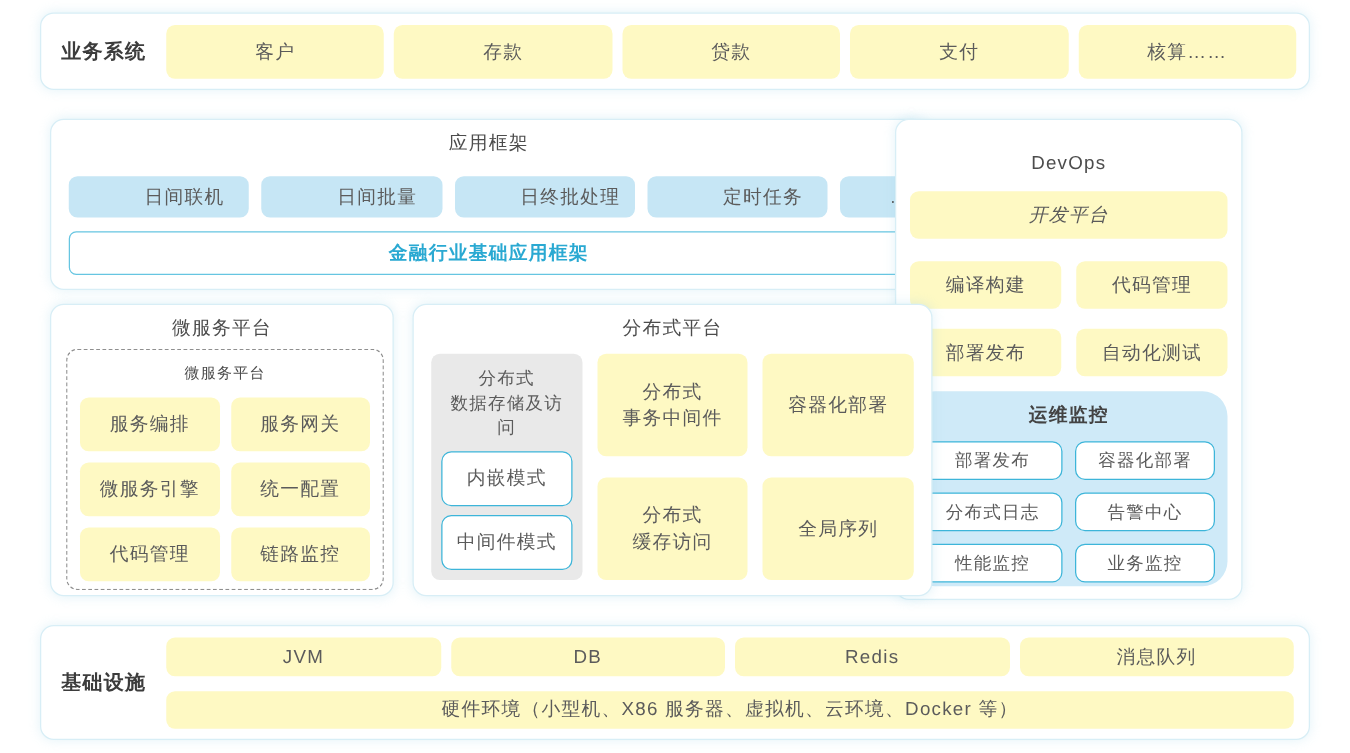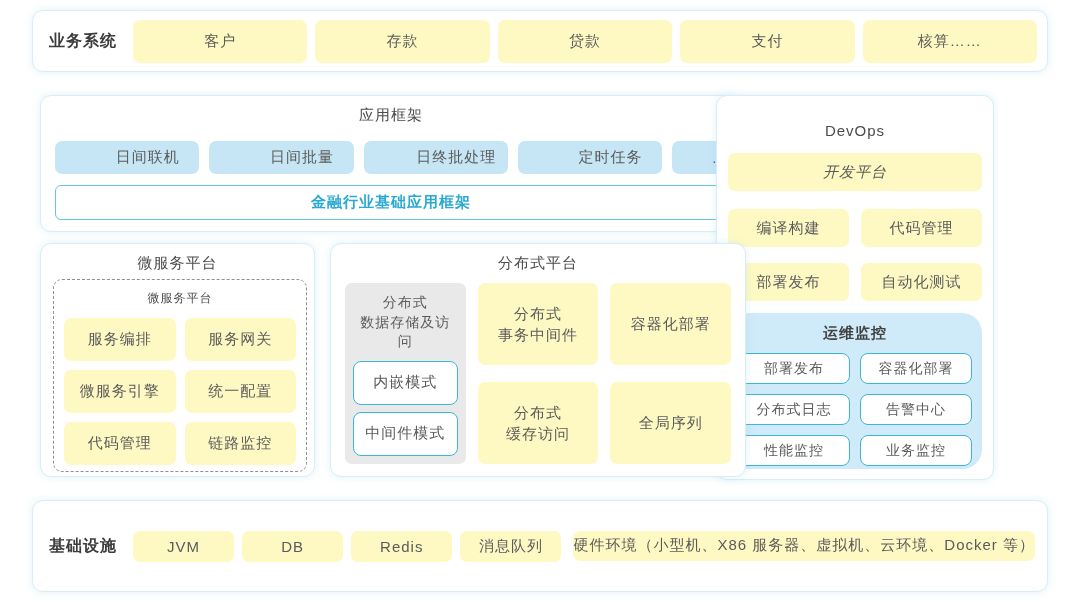--- a/index.html
+++ b/index.html
@@ -81,21 +81,21 @@
   .storage{
     grid-row:1 / 3;background:#e9e9e9;border-radius:7px;
     display:flex;flex-direction:column;align-items:stretch;padding:10px 8px 8px;box-sizing:border-box;
   }
   .storage-label{font-size:14px;color:#5b5b5b;text-align:center;letter-spacing:1px;margin-bottom:9px;}
   .storage .chip{height:46px;margin-top:0;}
   .storage .chip + .chip{margin-top:7px;}
   .storage .chip{display:flex;align-items:center;justify-content:center;font-size:15px;color:#5b5b5b;letter-spacing:1px;}
 
   
-  .infra-right{flex:1;display:flex;flex-direction:row;gap:12px;}
+  .infra-right{flex:1;display:flex;flex-direction:column;gap:12px;}
   .infra-right .row .box{height:31px;font-size:15px;}
   .hardware{height:30px;font-size:15px;}
 </style>
 </head>
 <body>
 
 <div class="panel" id="top-bar">
   <div class="side-label">业务系统</div>
   <div class="row">
     <div class="box gray grow">客户</div>

